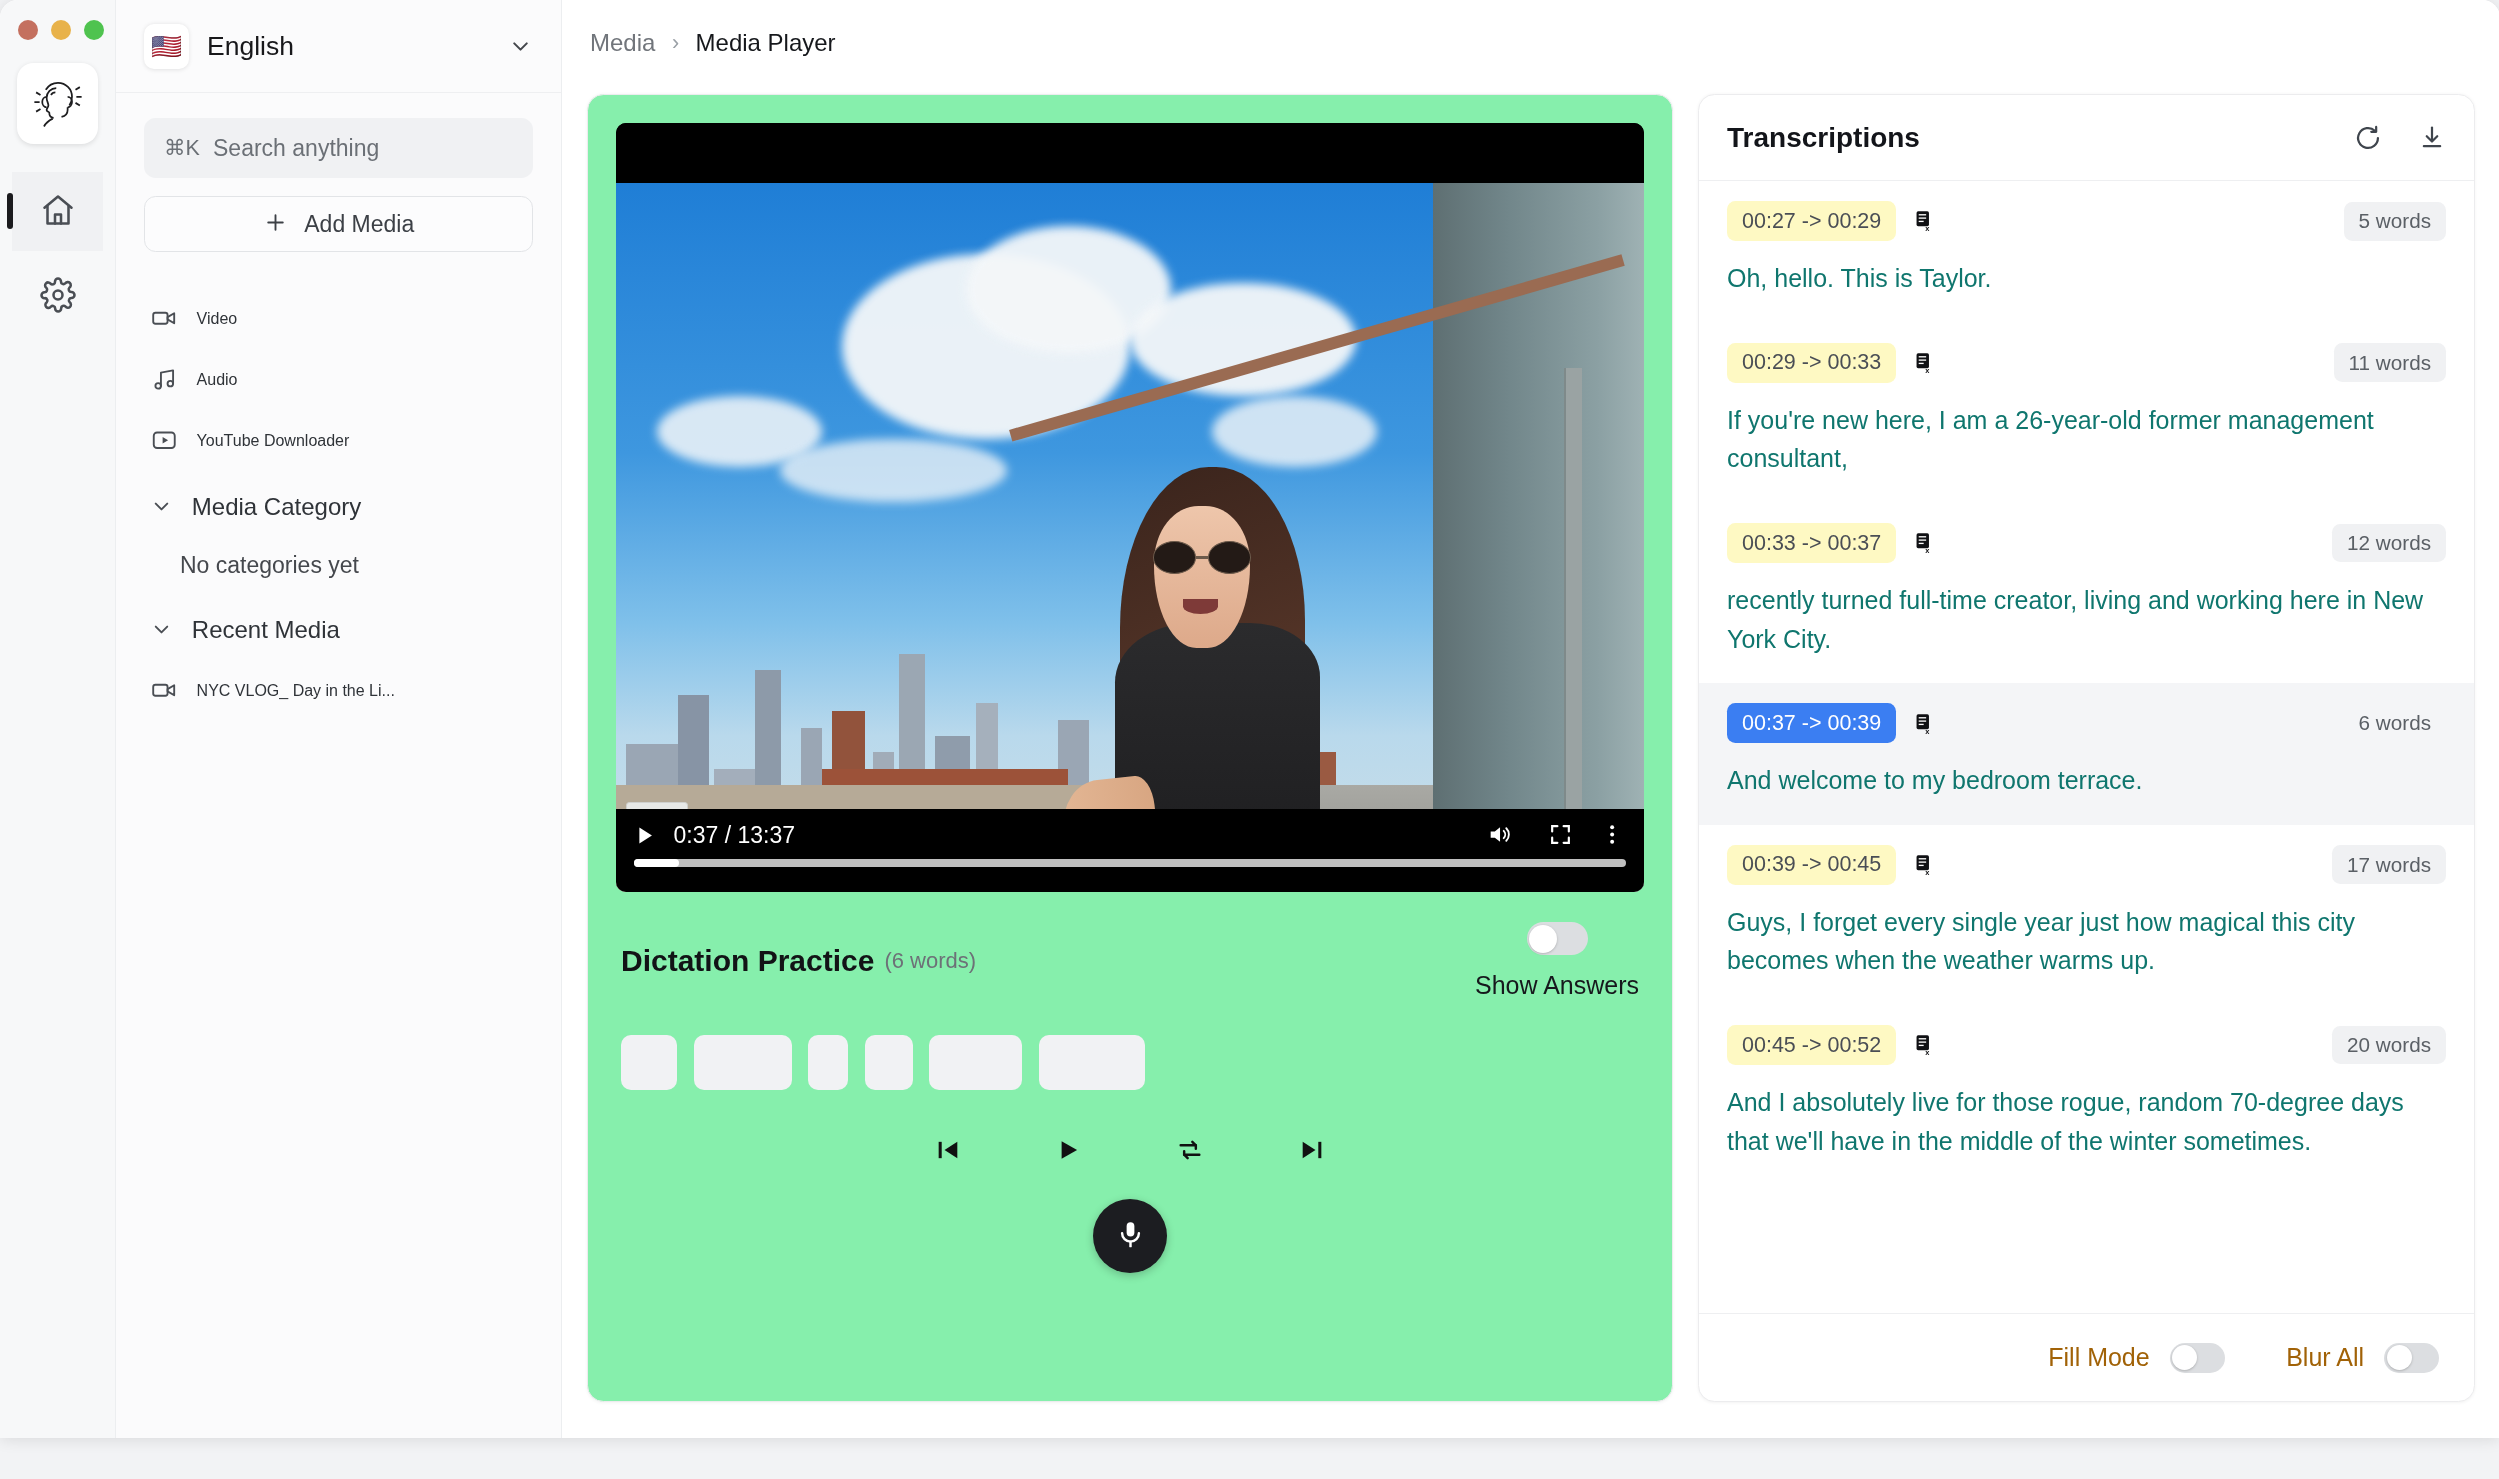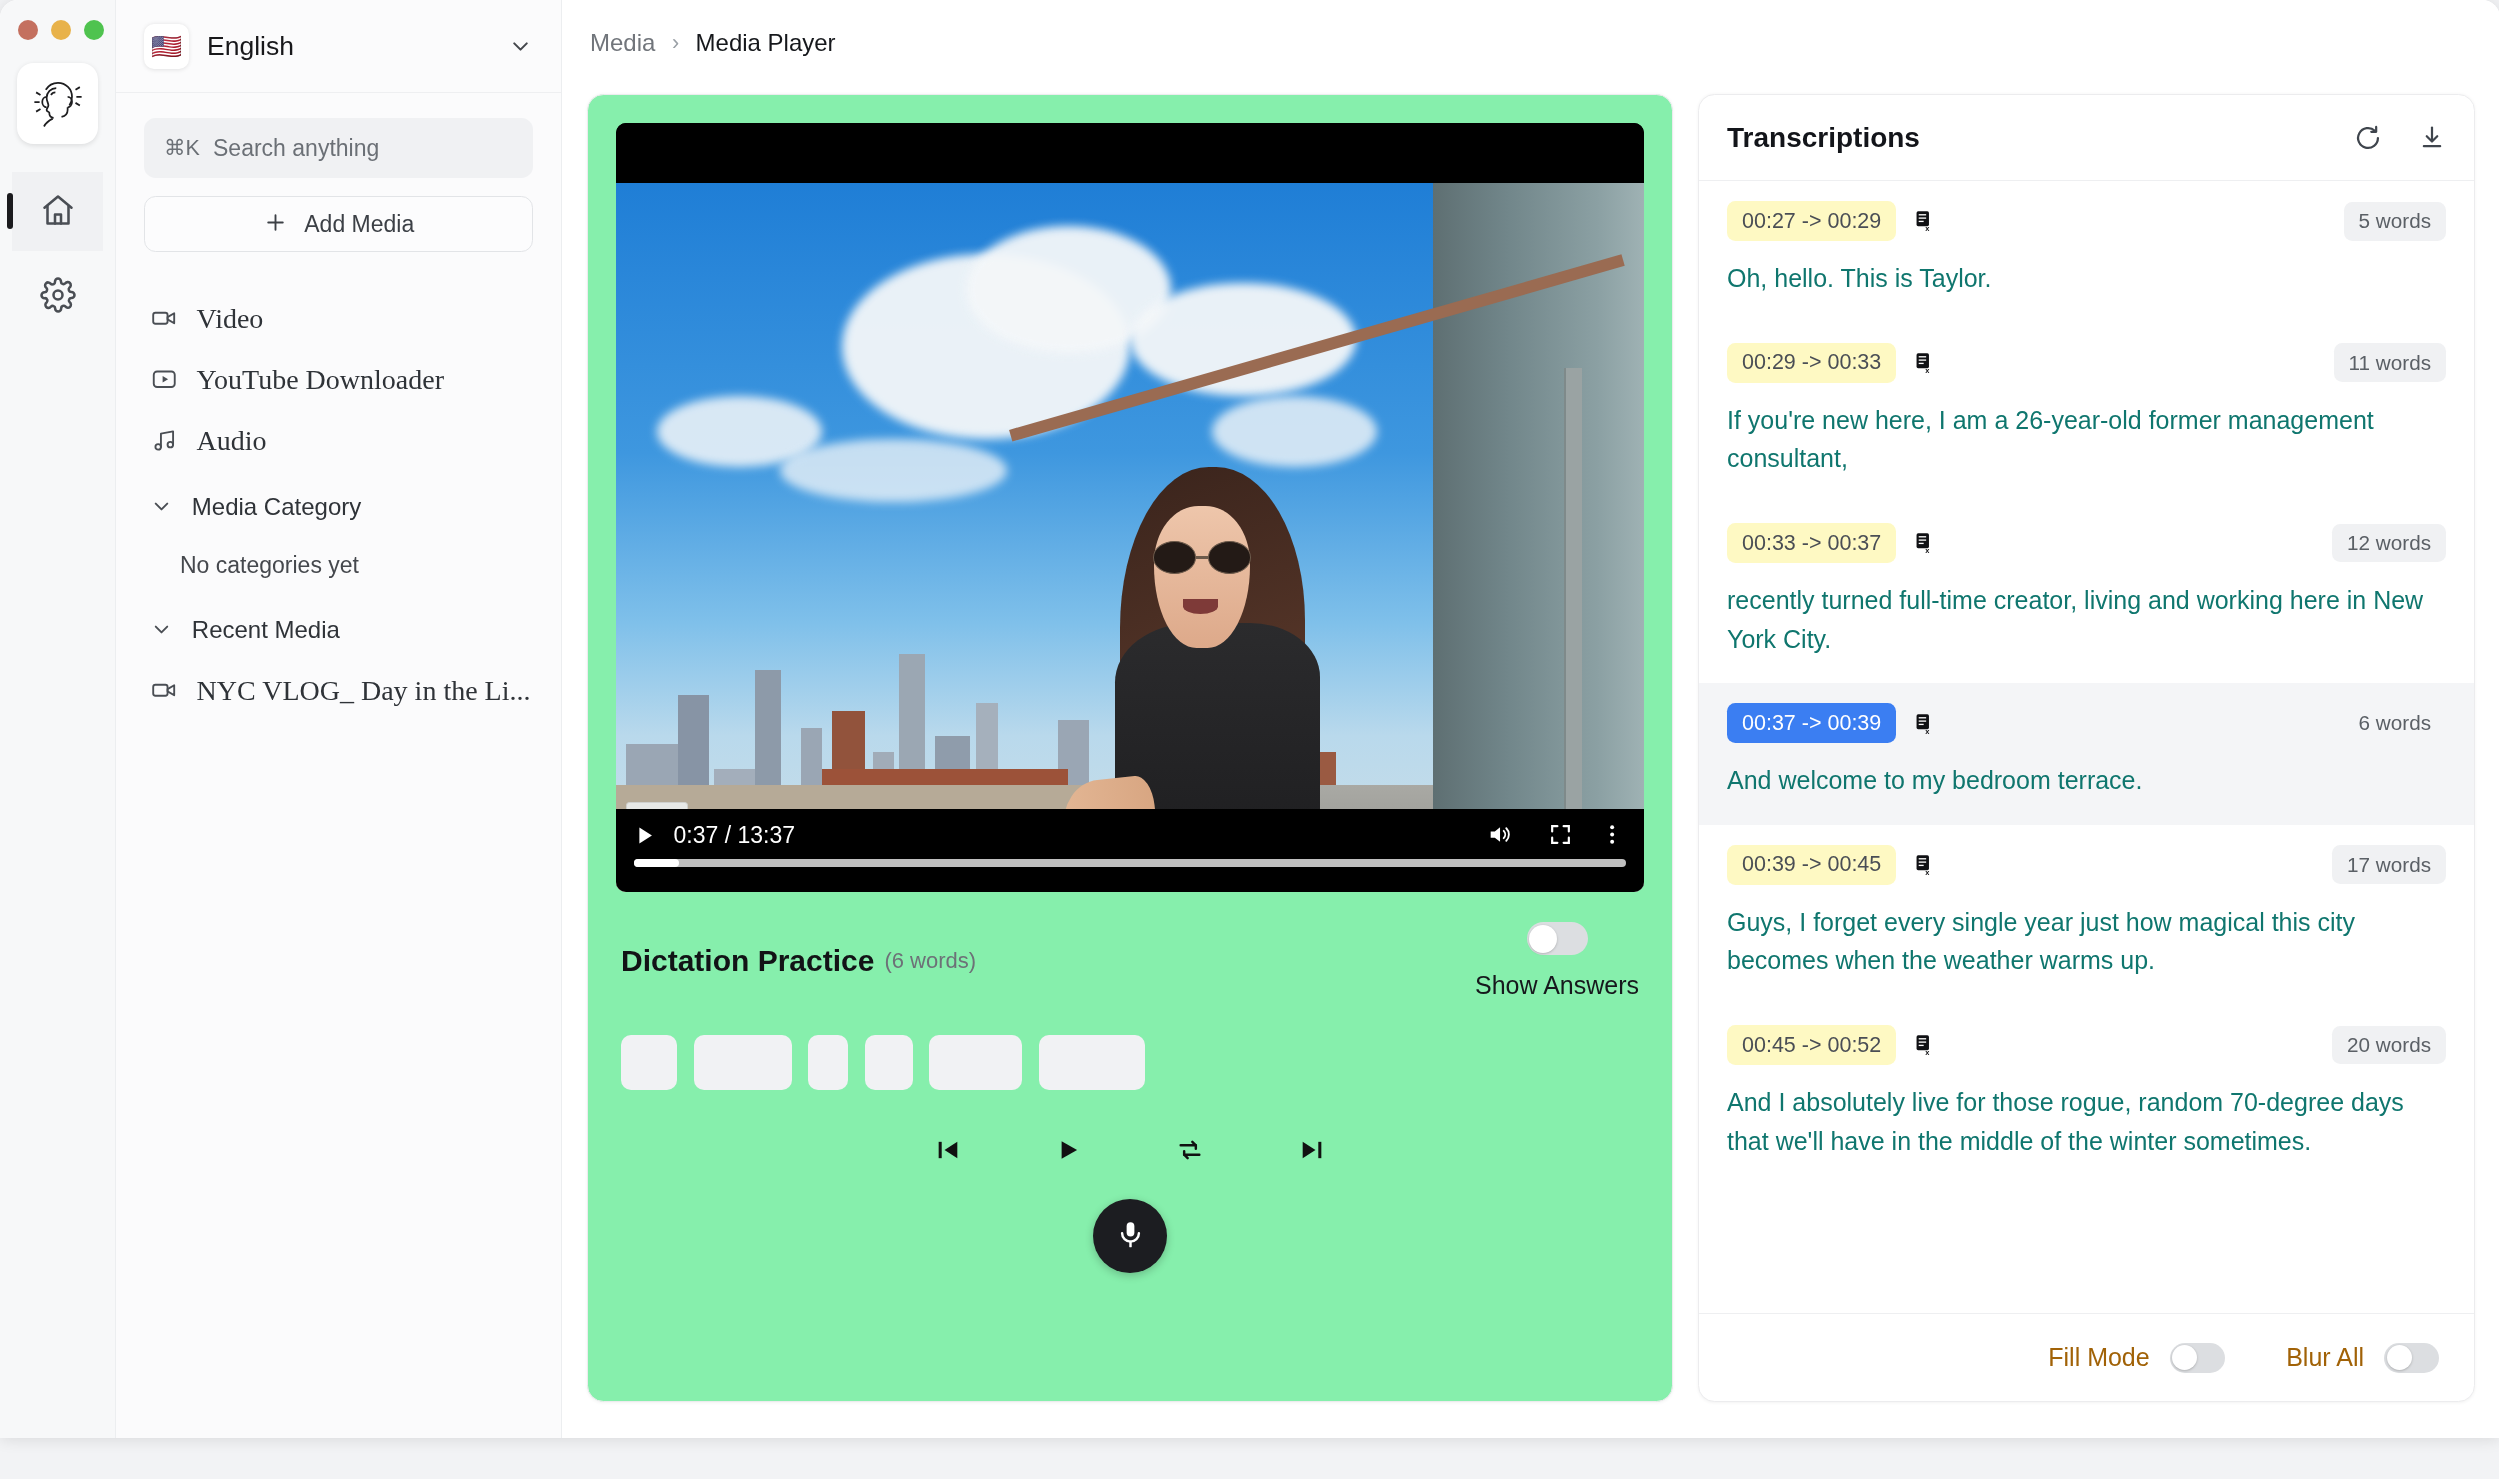--- a/index.html
+++ b/index.html
@@ -94,21 +94,21 @@
     display: flex; align-items: center; justify-content: center; gap: 16.5px;
     cursor: pointer;
   }
   .add-media span.lbl { font-size: 23px; color: #3c4046; }
 
   .nav-list { margin-top: 36px; }
   .nav-item {
     height: 61px; display: flex; align-items: center; gap: 18px;
     padding-left: 6.6px; cursor: pointer; border-radius: 8.3px;
   }
-  .nav-item .nlbl { font-size: 28px; color: #2f3338; font-family: Liberation Serif, serif; }
+  .nav-item .nlbl { font-size: 16px; color: #2f3338; }
   .nav-icon { width: 28px; display: flex; align-items: center; justify-content: center; color: #4a4e54; }
 
   .group-head {
     height: 61px; display: flex; align-items: center; gap: 16.5px;
     padding-left: 3.3px; cursor: pointer; margin-top: 5px;
   }
   .group-head .glbl { font-size: 24px; color: #2f3338; }
   .empty-note { font-size: 23px; color: #45484d; padding: 15px 0 15px 36px; }
 
   
@@ -361,35 +361,35 @@
             <svg width="26.5" height="26.5" viewBox="0 0 24 24" fill="none" stroke="#4a4e54" stroke-width="1.7" stroke-linecap="round" stroke-linejoin="round">
                 <rect x="2" y="7" width="13" height="10" rx="2"></rect>
                 <path d="M15 11l6-3.5v9L15 13z"></path>
               </svg>
           </span>
           <span class="nlbl">Video</span>
         </div>
         <div class="nav-item">
           <span class="nav-icon">
             <svg width="26.5" height="26.5" viewBox="0 0 24 24" fill="none" stroke="#4a4e54" stroke-width="1.7" stroke-linecap="round" stroke-linejoin="round">
-                <rect x="2.5" y="5" width="19" height="14" rx="3"></rect>
-                <path d="M10.5 9l5 3-5 3z" fill="#4a4e54" stroke="none"></path>
-              </svg>
-          </span>
-          <span class="nlbl">YouTube Downloader</span>
+                <path d="M9 18V6l11-2v12"></path>
+                <circle cx="6.5" cy="18" r="2.5"></circle>
+                <circle cx="17.5" cy="16" r="2.5"></circle>
+              </svg>
+          </span>
+          <span class="nlbl">Audio</span>
         </div>
         <div class="nav-item">
           <span class="nav-icon">
             <svg width="26.5" height="26.5" viewBox="0 0 24 24" fill="none" stroke="#4a4e54" stroke-width="1.7" stroke-linecap="round" stroke-linejoin="round">
-                <path d="M9 18V6l11-2v12"></path>
-                <circle cx="6.5" cy="18" r="2.5"></circle>
-                <circle cx="17.5" cy="16" r="2.5"></circle>
-              </svg>
-          </span>
-          <span class="nlbl">Audio</span>
+                <rect x="2.5" y="5" width="19" height="14" rx="3"></rect>
+                <path d="M10.5 9l5 3-5 3z" fill="#4a4e54" stroke="none"></path>
+              </svg>
+          </span>
+          <span class="nlbl">YouTube Downloader</span>
         </div>
 
         <div class="group-head">
           <span class="nav-icon">
             <svg width="23" height="23" viewBox="0 0 24 24" fill="none" stroke="#4a4e54" stroke-width="2" stroke-linecap="round" stroke-linejoin="round">
                 <path d="M6 9l6 6 6-6"></path>
               </svg>
           </span>
           <span class="glbl">Media Category</span>
         </div>

